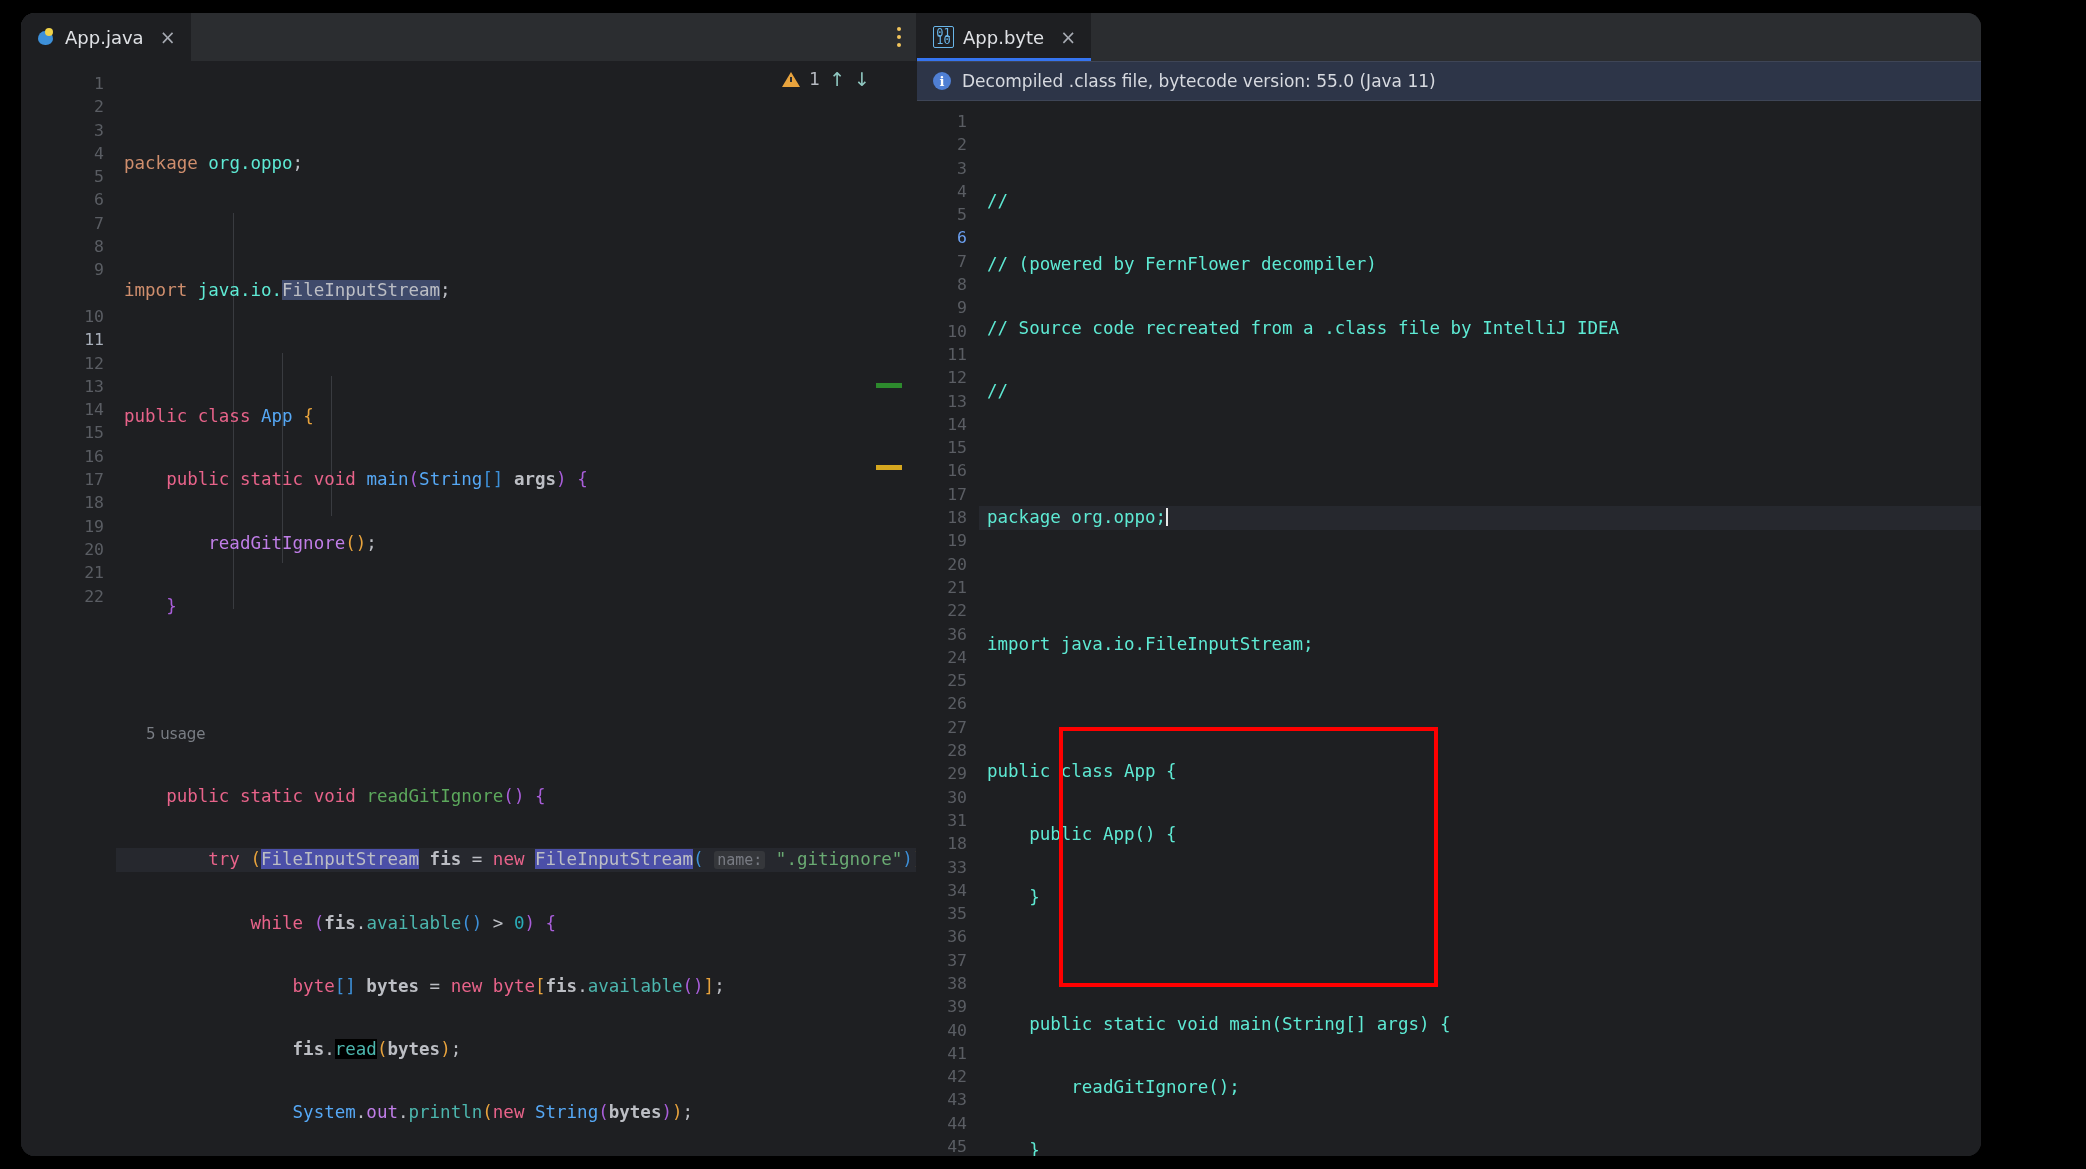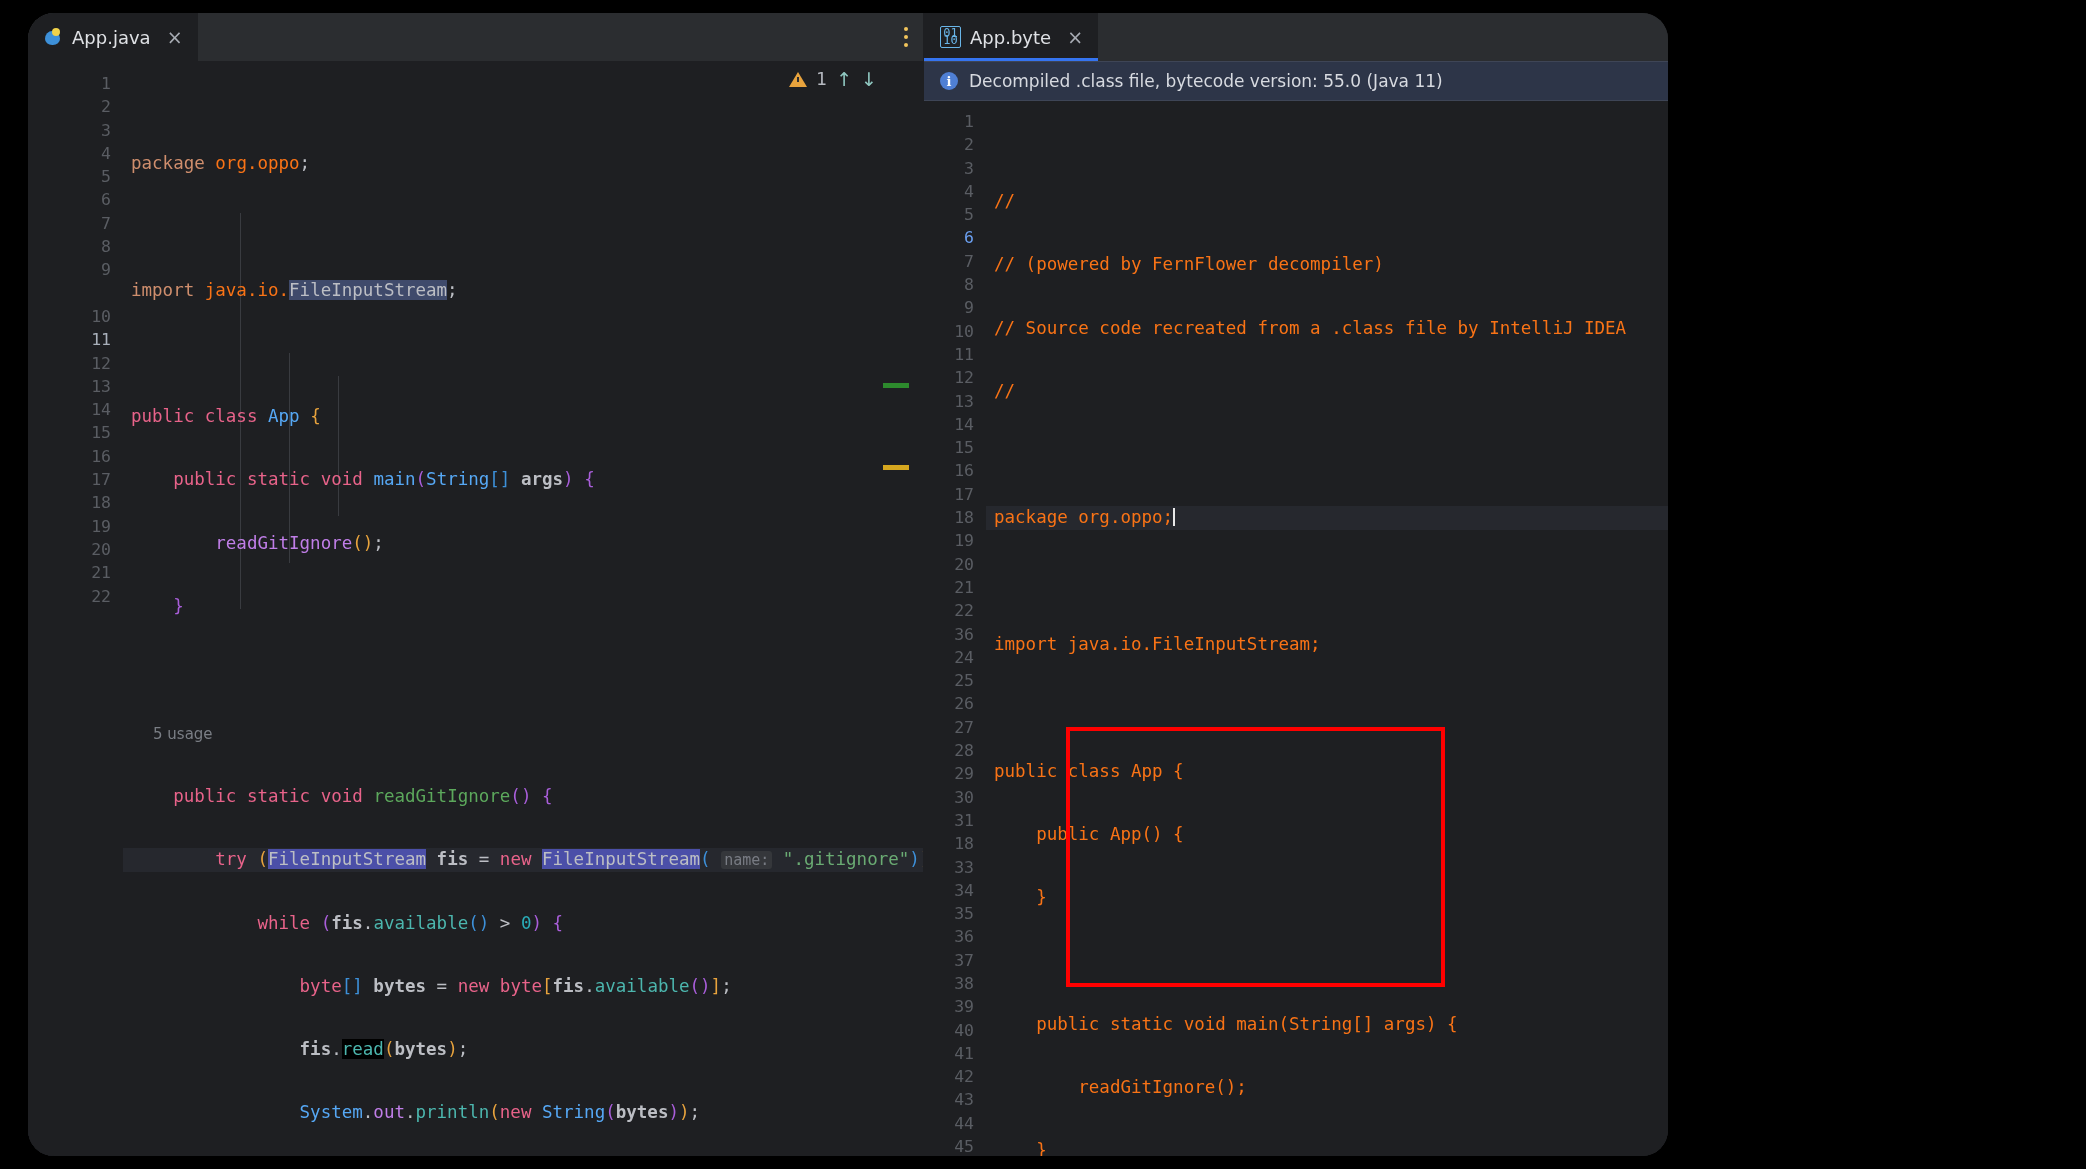--- a/index.html
+++ b/index.html
@@ -1,20 +1,20 @@
 <!DOCTYPE html>
 <html><head>
 <meta charset="utf-8">
 <style>
   html,body{margin:0;padding:0;background:#000;}
   body{width:2086px;height:1169px;overflow:hidden;font-family:"DejaVu Sans",sans-serif;}
 
   #app{
-    position:absolute;left:28px;top:13px;width:1640px;height:1143px;
-    background:#2b2d30;border-radius:26px;overflow:hidden;
+    position:absolute;left:21px;top:13px;width:1960px;height:1143px;
+    background:#2b2d30;border-radius:14px;overflow:hidden;
     display:flex;flex-direction:column;
   }
 
   
   .split{display:flex;flex:1;min-height:0;}
   .pane{display:flex;flex-direction:column;min-width:0;position:relative;}
   .pane-left{width:895px;border-right:1px solid #1e1f22;}
   .pane-right{flex:1;}
 
   
@@ -117,21 +117,21 @@
   .br2{color:#a95eda;}
   .br3{color:#3d90d9;}
   .fld{color:#bcbec4;font-weight:bold;}
   .purp{color:#c07ee8;}
   .green{color:#5ca85c;}
   .teal{color:#4cb6ae;}
   .sel{background:#3f4a6b;}
   .selstrong{background:#4b4fa8;}
   .occ{background:#000000;}
   .hintp{color:#787b83;background:#35373b;border-radius:3px;padding:0 3px;font-size:15px;}
-  .plain{color:#f97316;}
+  .plain{color:#5eead4;}
   .usage{color:#7a7e85;font-size:15px;font-family:"DejaVu Sans",sans-serif;}
   .caret{display:inline-block;width:1.5px;height:18px;background:#e8e8e8;vertical-align:-3px;}
 
   
   .iguide{position:absolute;top:0;bottom:0;width:1px;background:#393b40;}
 
   
   .marginline{position:absolute;top:0;bottom:0;width:1px;background:#393b40;}
 
   

